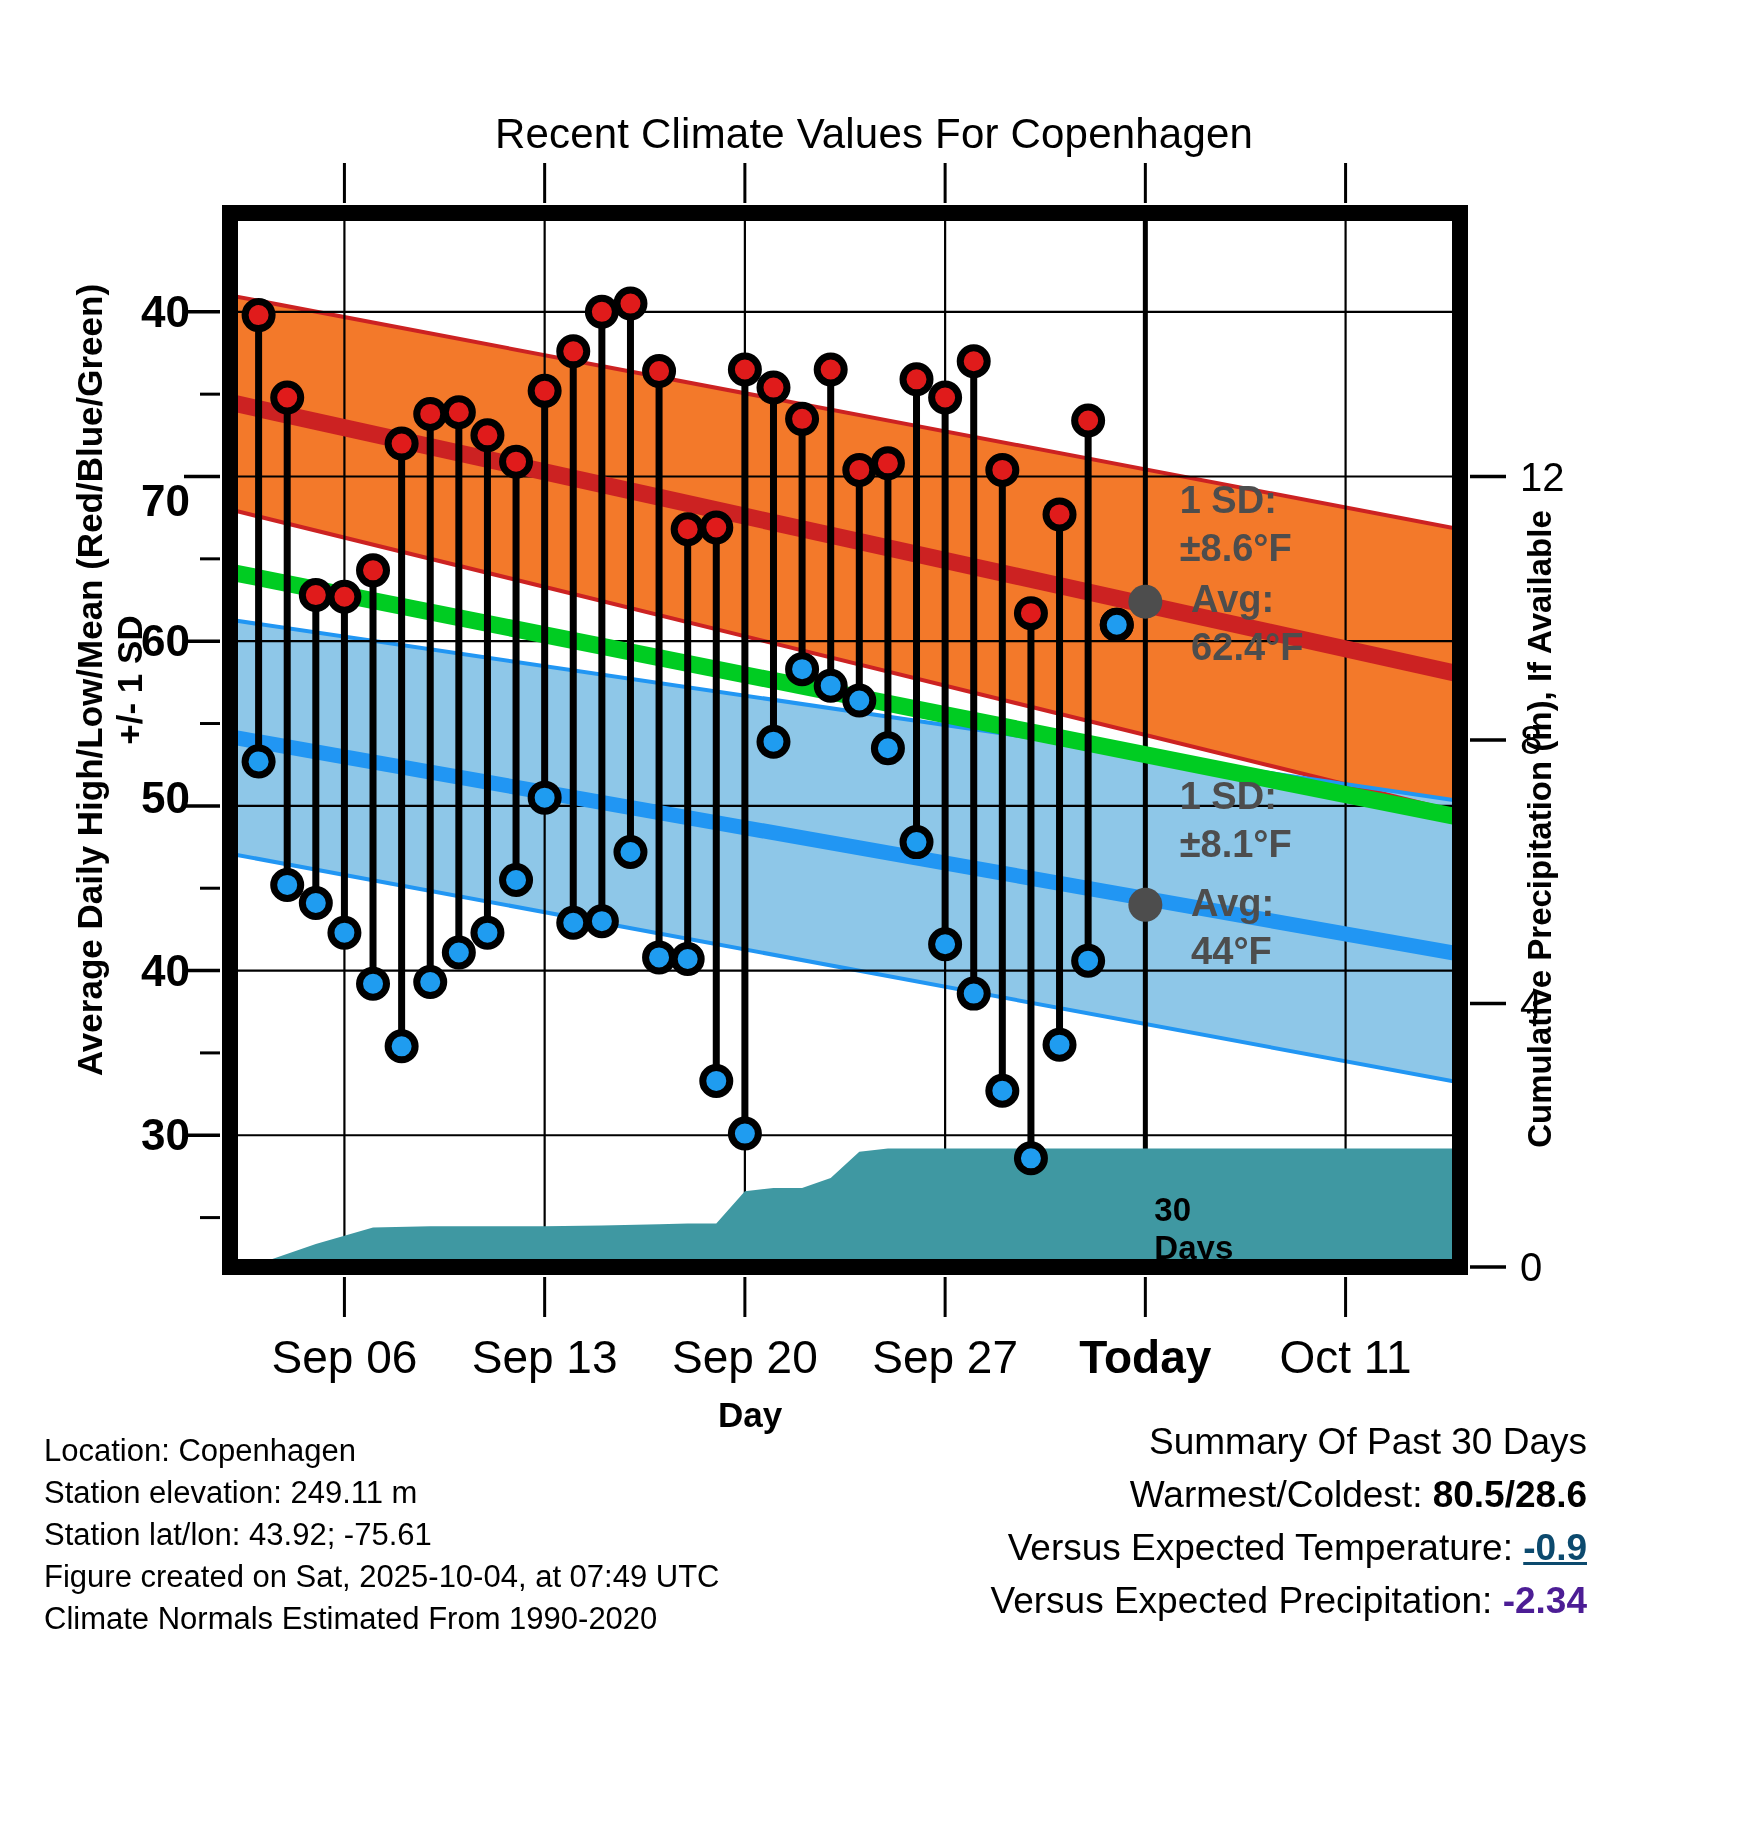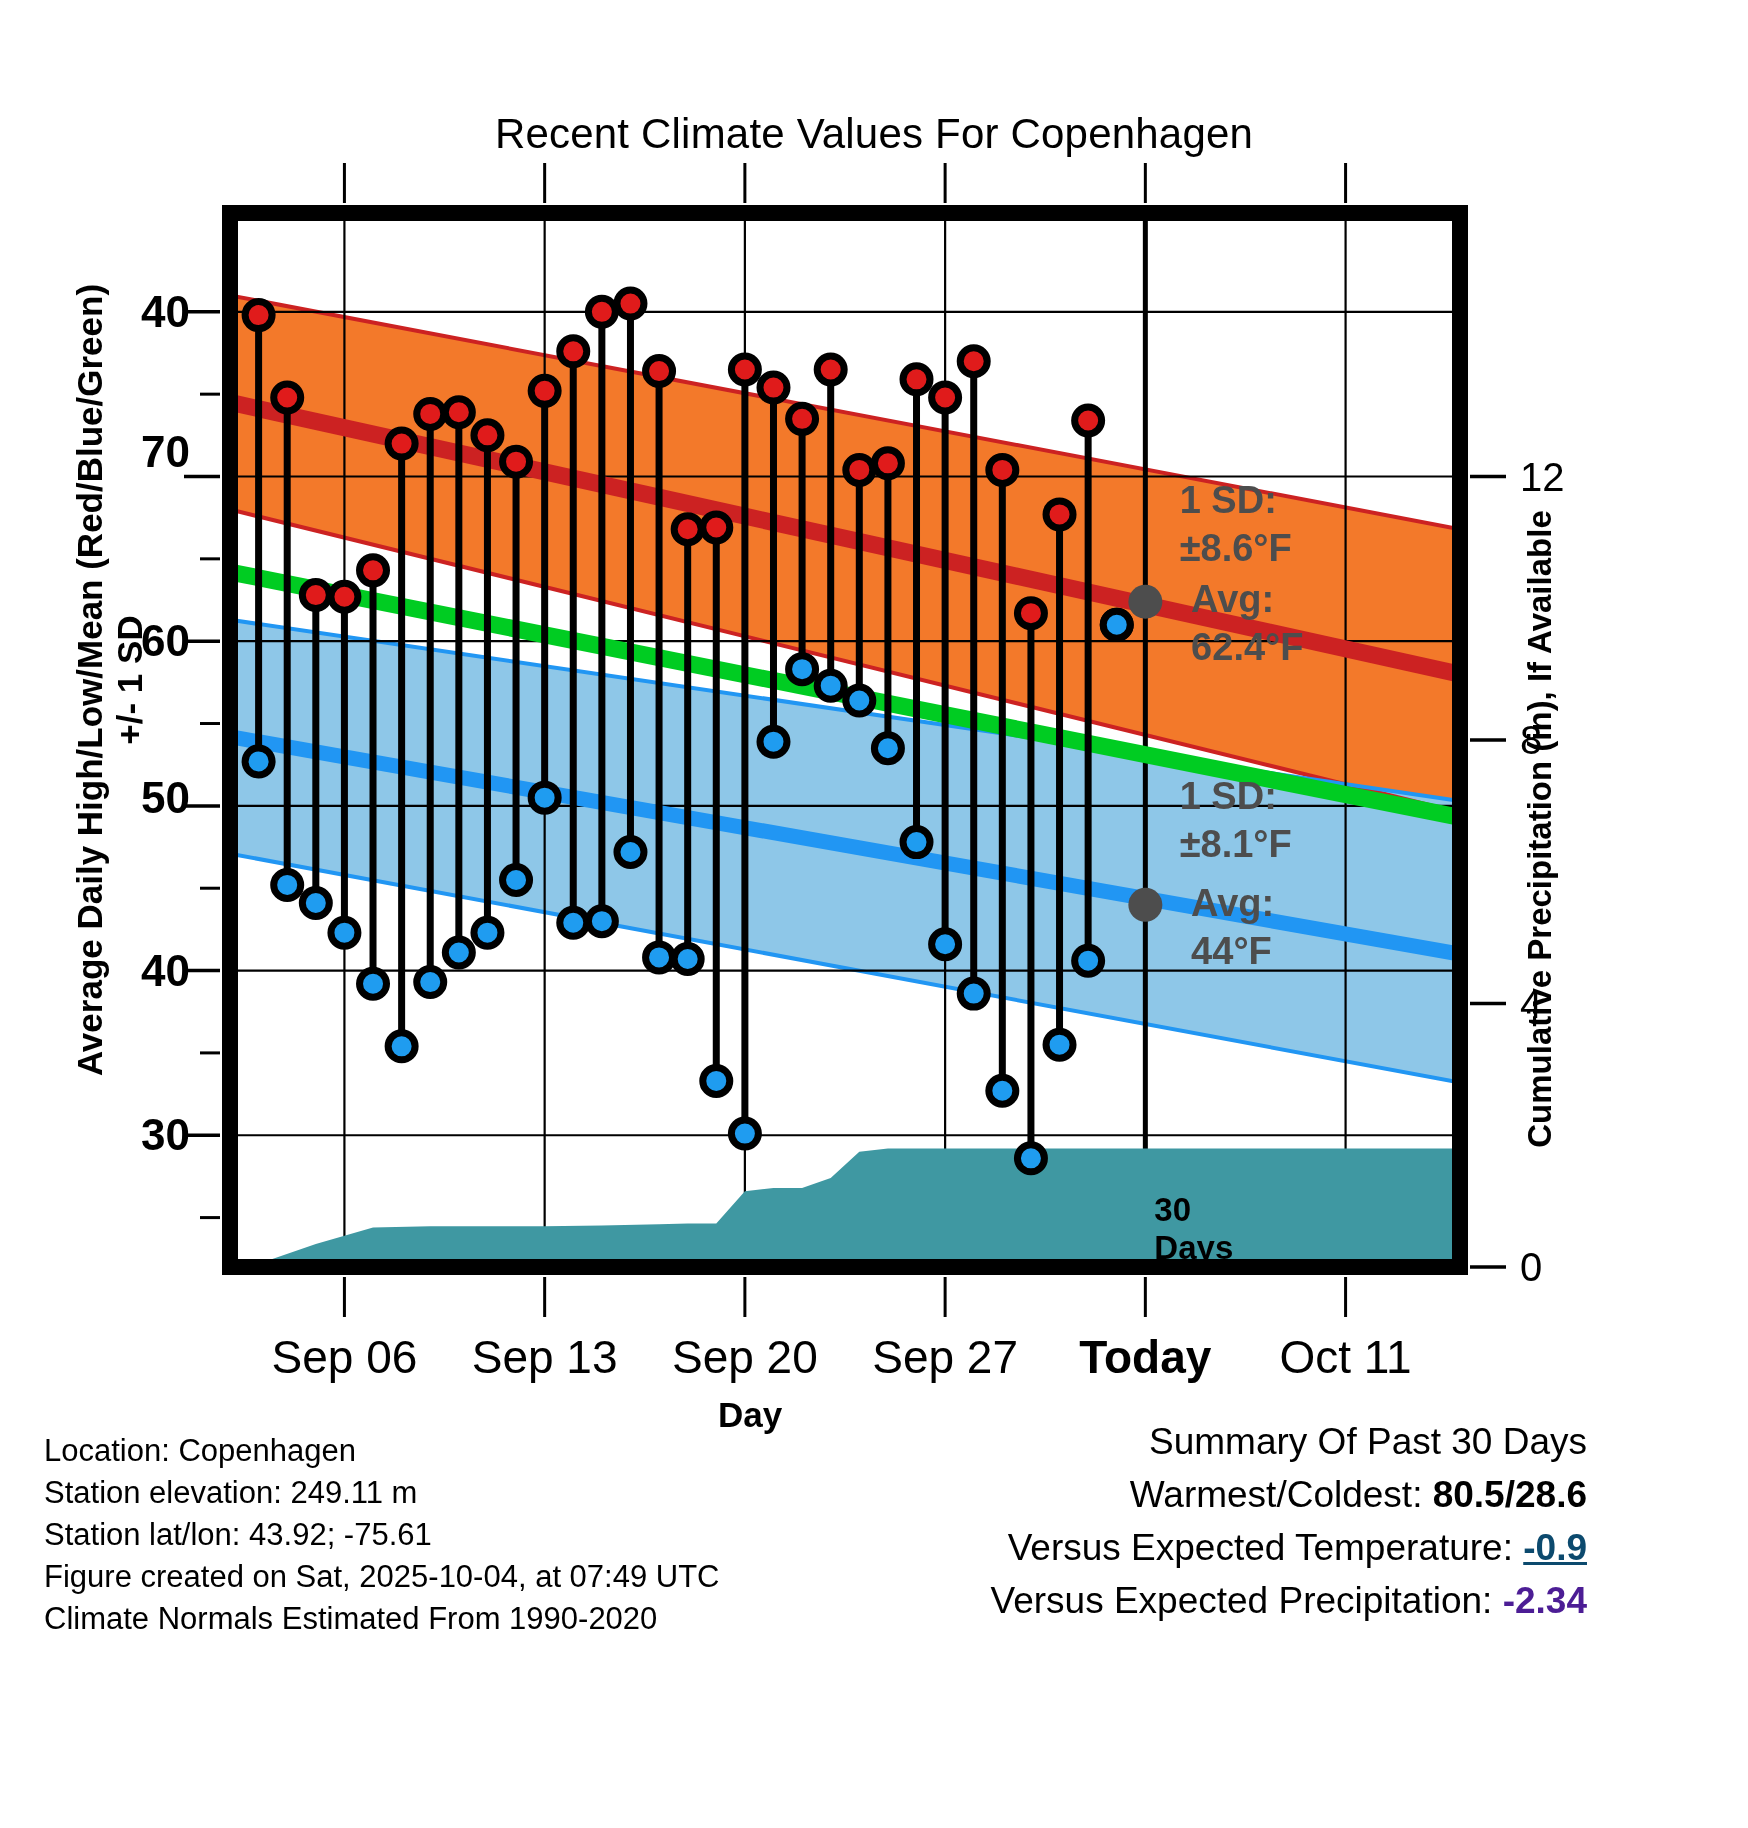--- a/index.html
+++ b/index.html
@@ -206,21 +206,21 @@
       <line x1="945.1162790697675" y1="1277" x2="945.1162790697675" y2="1317" stroke="#000" stroke-width="3"></line>
       <line x1="945.1162790697675" y1="163" x2="945.1162790697675" y2="203" stroke="#000" stroke-width="3"></line>
       <line x1="1145.3488372093025" y1="1277" x2="1145.3488372093025" y2="1317" stroke="#000" stroke-width="3"></line>
       <line x1="1145.3488372093025" y1="163" x2="1145.3488372093025" y2="203" stroke="#000" stroke-width="3"></line>
       <line x1="1345.581395348837" y1="1277" x2="1345.581395348837" y2="1317" stroke="#000" stroke-width="3"></line>
       <line x1="1345.581395348837" y1="163" x2="1345.581395348837" y2="203" stroke="#000" stroke-width="3"></line>
     </svg>
 
   <div id="ticks">
       <div class="ytick-l" style="left: 80px; width: 110px; top: 311.812px;">40</div>
-      <div class="ytick-l" style="left: 80px; width: 110px; top: 452px;">70</div>
+      <div class="ytick-l" style="left: 80px; width: 110px; top: 501px;">70</div>
       <div class="ytick-l" style="left: 80px; width: 110px; top: 641.188px;">60</div>
       <div class="ytick-l" style="left: 80px; width: 110px; top: 798px;">50</div>
       <div class="ytick-l" style="left: 80px; width: 110px; top: 970.562px;">40</div>
       <div class="ytick-l" style="left: 80px; width: 110px; top: 1135.25px;">30</div>
       <div class="ytick-r" style="left: 1520px; top: 476.5px;">12</div>
       <div class="ytick-r" style="left: 1520px; top: 740px;">8</div>
       <div class="ytick-r" style="left: 1520px; top: 1003.5px;">4</div>
       <div class="ytick-r" style="left: 1520px; top: 1267px;">0</div>
       <div class="xtick" style="left: 344.419px; top: 1330px;">Sep 06</div>
       <div class="xtick" style="left: 544.651px; top: 1330px;">Sep 13</div>

